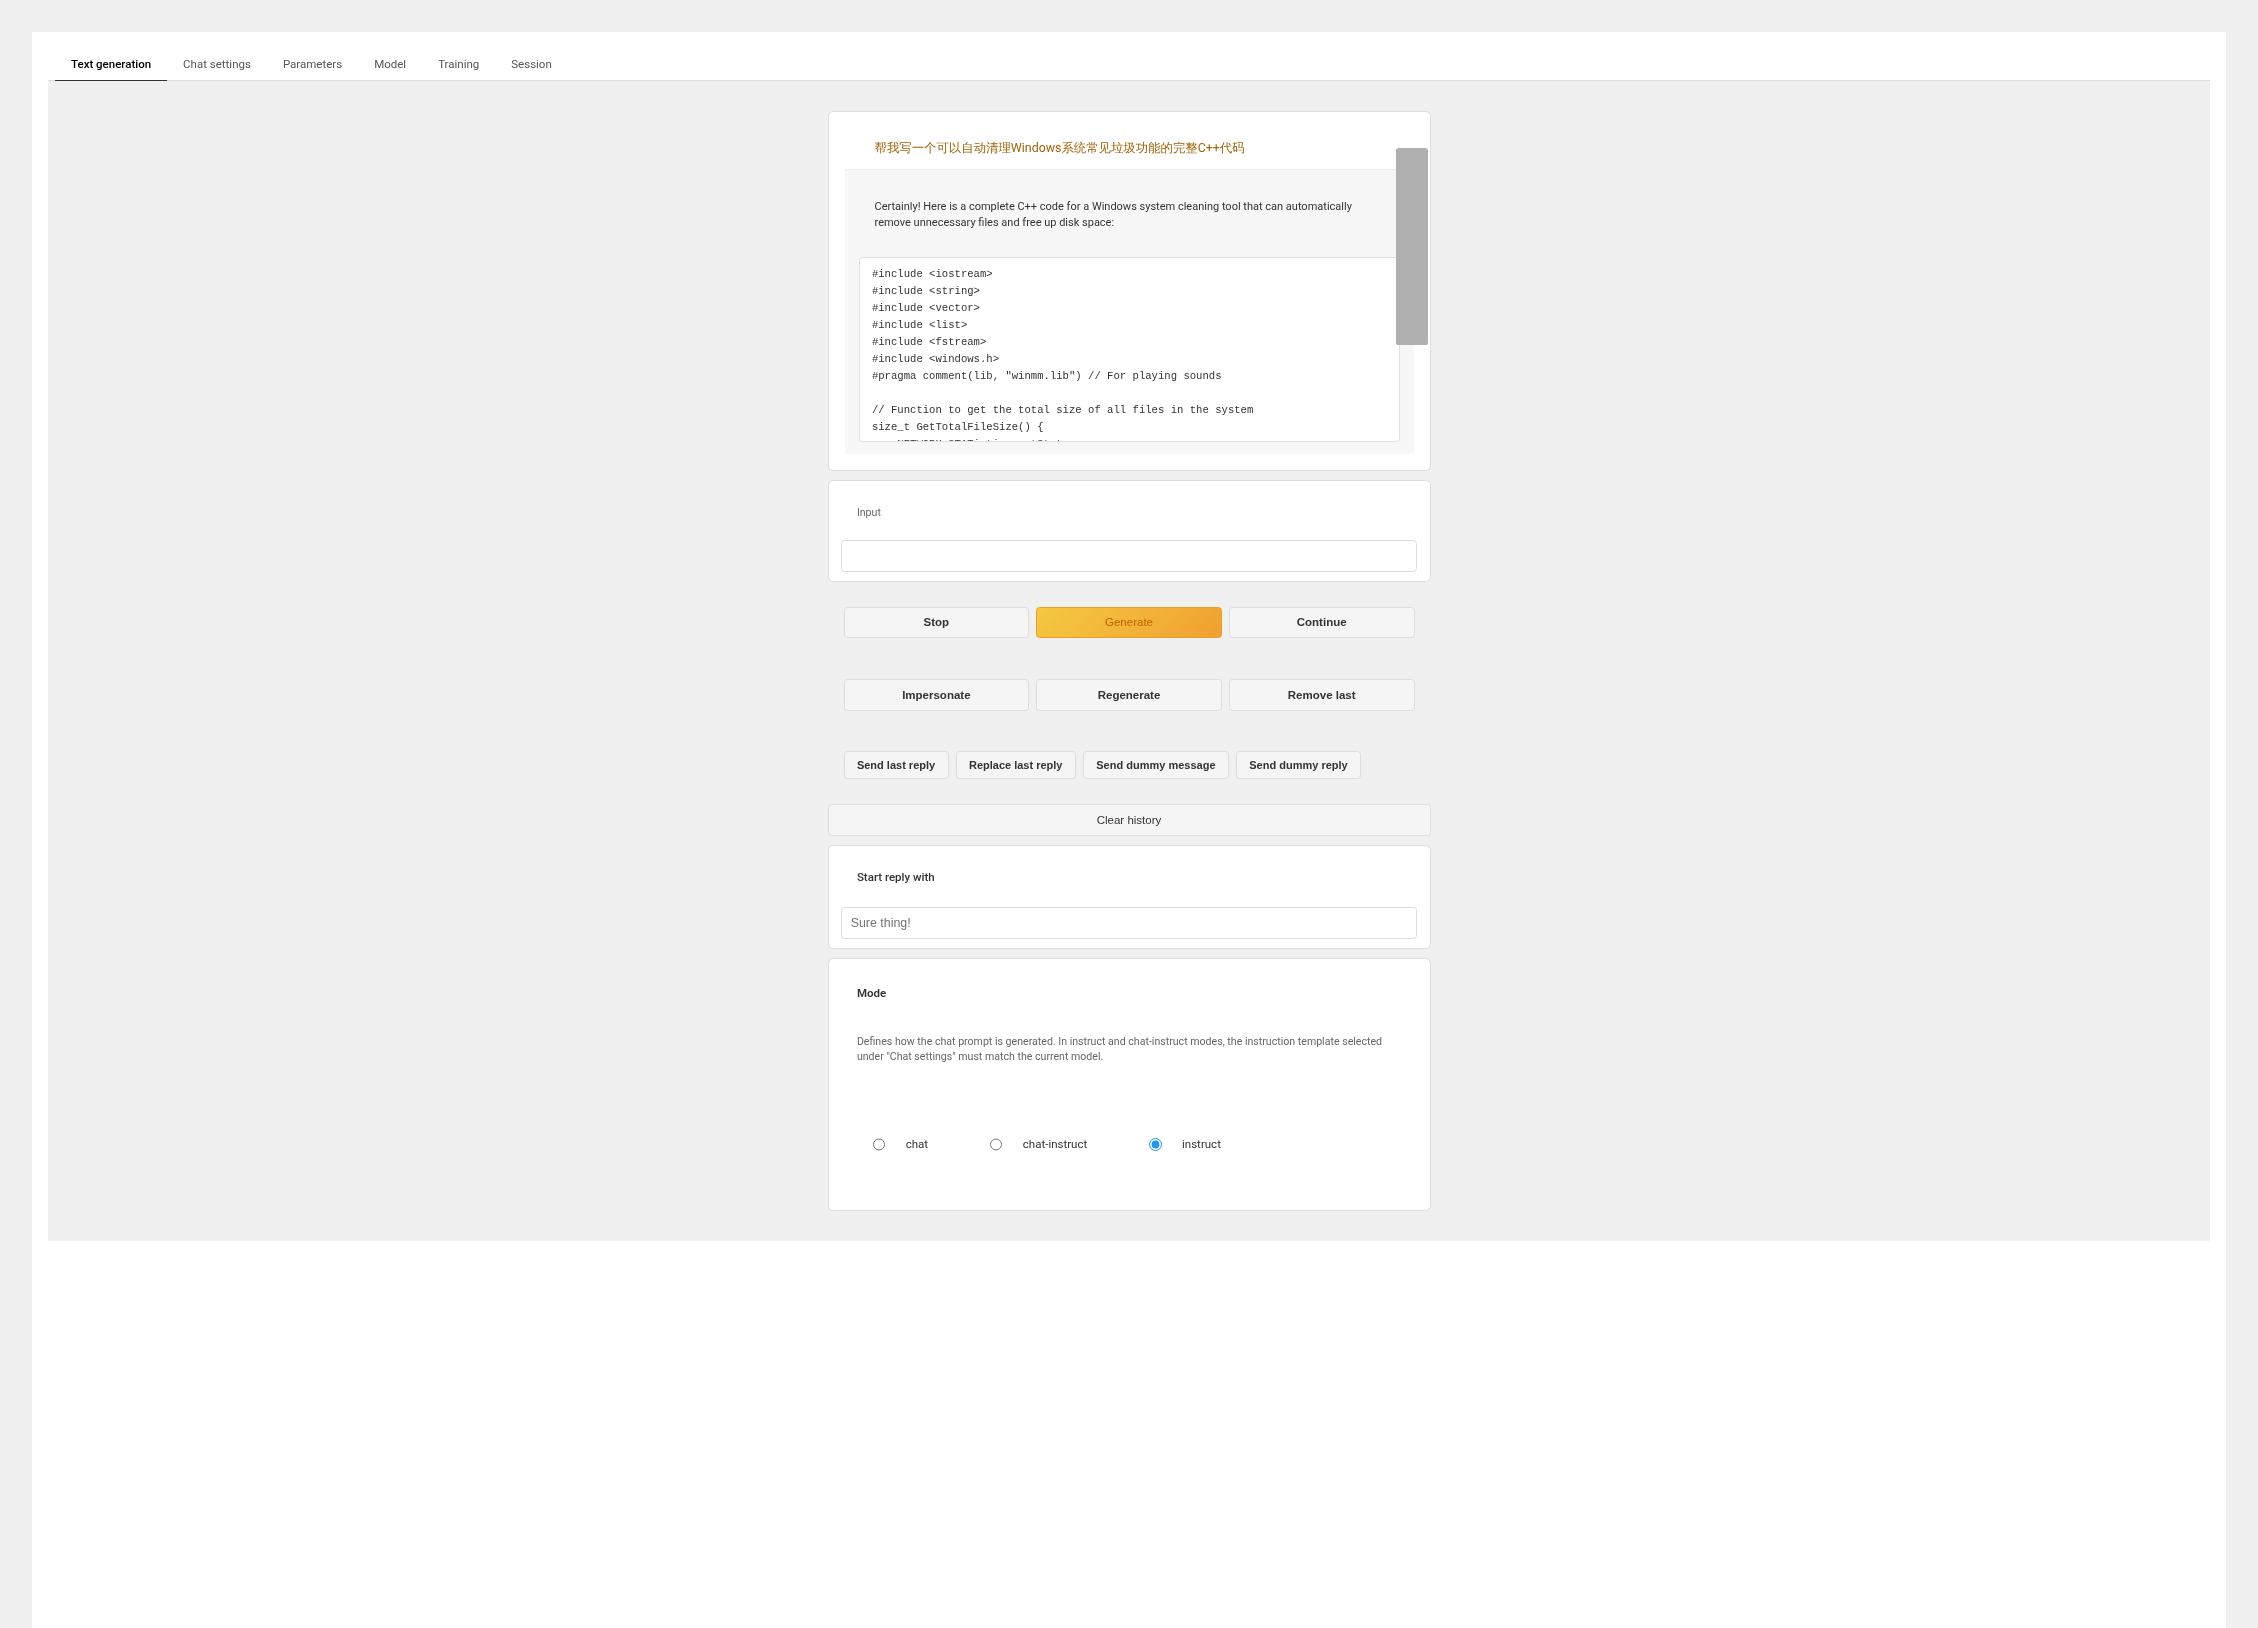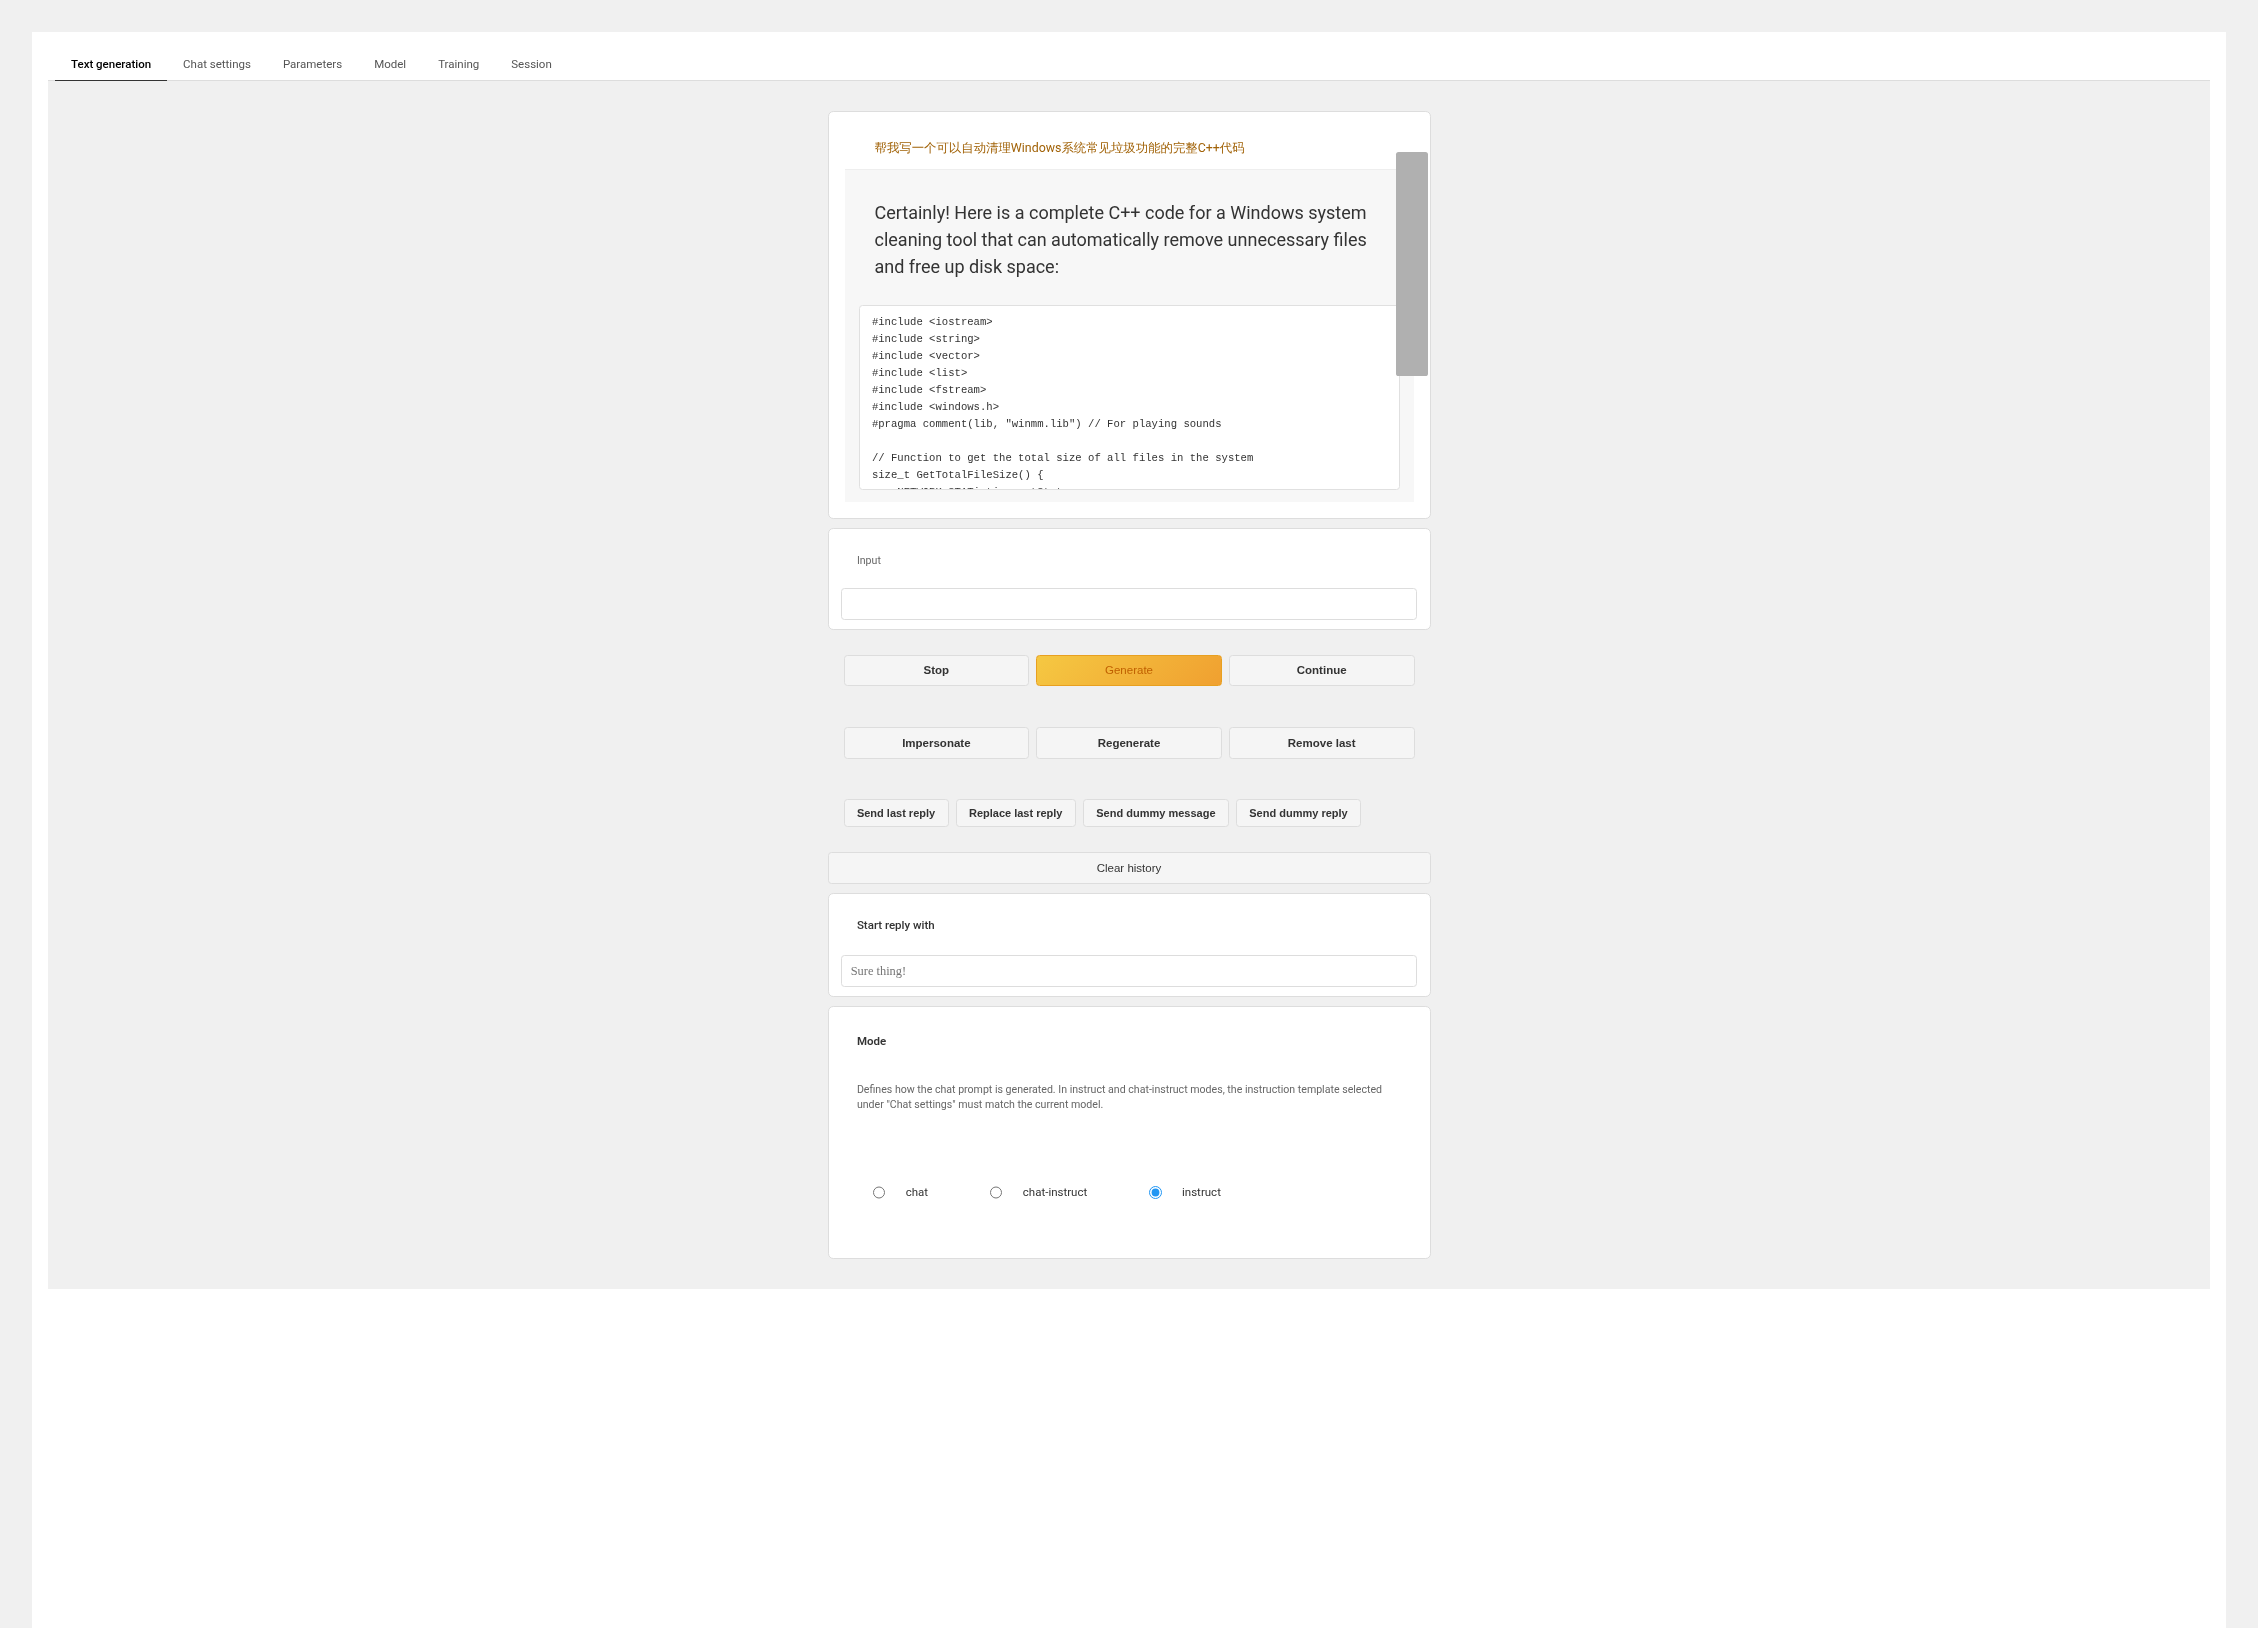--- a/index.html
+++ b/index.html
@@ -75,21 +75,21 @@
       background: #fff;
     }
 
     .assistant-message {
       padding: 12.4px 14px;
       background: #f7f7f7;
       border-top: 0.9px solid #eee;
     }
 
     .assistant-message p {
-      font-size: 18px;
+      font-size: 11px;
       color: #333;
       margin-bottom: 8.8px;
       line-height: 1.5;
     }
 
     .code-block {
       background: #fff;
       border: 0.9px solid #e0e0e0;
       border-radius: 3.5px;
       padding: 8.8px 12.4px;
@@ -124,21 +124,20 @@
     .input-field {
       width: 100%;
       border: 0.9px solid #ddd;
       border-radius: 3.5px;
       padding: 7px 8.8px;
       font-size: 12.4px;
       color: #333;
       background: #fff;
       outline: none;
       height: 32px;
-      font-family: Liberation Serif, serif;
     }
 
     
     .button-row {
       display: flex;
       gap: 7px;
     }
 
     .btn {
       flex: 1;

